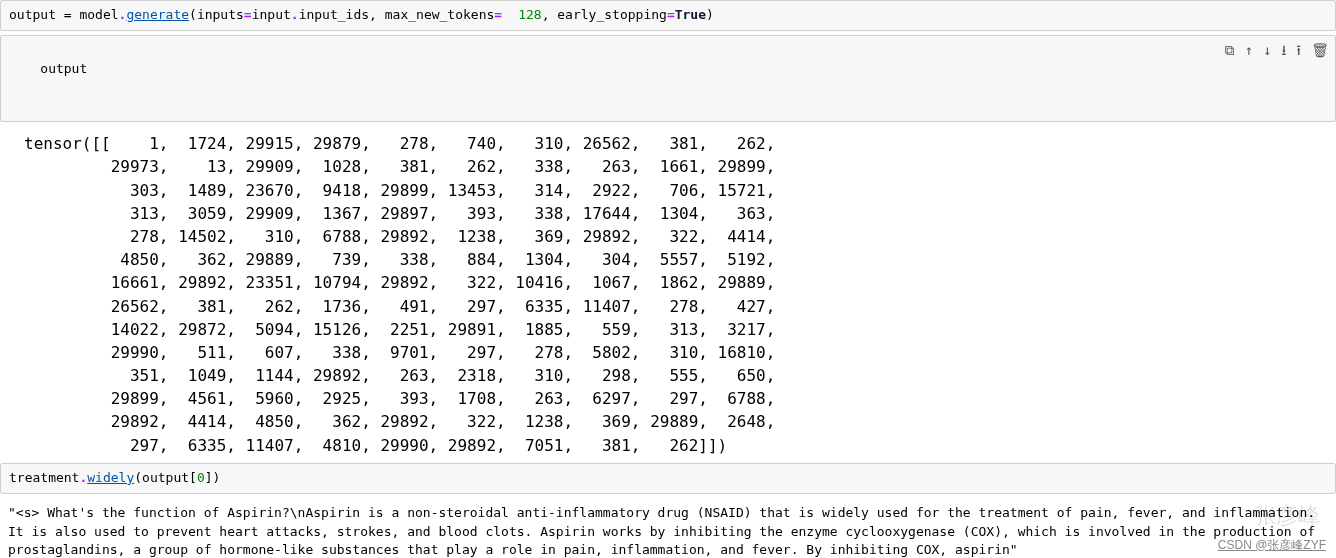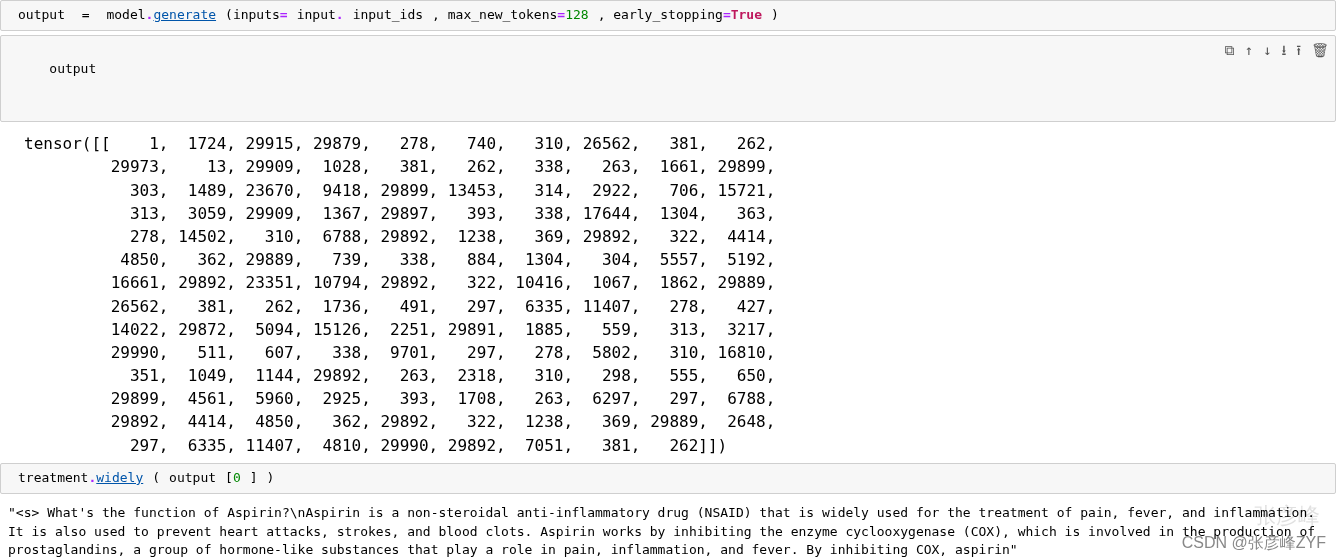--- a/index.html
+++ b/index.html
@@ -39,44 +39,45 @@
     font-family: Menlo, Consolas, "DejaVu Sans Mono", monospace;
     font-size: 16px;
   }
   .text-output {
     padding: 6px 8px;
     white-space: pre-wrap;
     word-break: break-word;
     font-family: Menlo, Consolas, "DejaVu Sans Mono", monospace;
     font-size: 13px;
   }
-  .tok-var   { color: #000000; margin-left: 9px; }
+  .tok-var   { color: #000000; }
   .tok-op    { color: #AA22FF; font-weight: bold; }
   .tok-call  { color: #0055aa; text-decoration: underline; }
   .tok-param { color: #000000; }
-  .tok-num   { color: #008800; }
-  .tok-kw    { color: #be185d; font-weight: bold; }
+  .tok-num   { color: #008800; margin-left: 16px; }
+  .tok-kw    { color: #0f172a; font-weight: bold; }
   .tok-idx   { color: #008800; }
   .watermark {
     position: fixed;
     right: 16px;
     bottom: 24px;
     color: rgba(0,0,0,0.12);
     font-family: Liberation Mono, monospace;
     font-size: 22px;
     pointer-events: none;
   }
   .credit {
     position: fixed;
     right: 10px;
     bottom: 4px;
     color: #888;
     font-family: sans-serif;
-    font-size: 16px;
+    font-size: 12px;
     pointer-events: none;
+    text-decoration: underline;
   }
 </style>
 </head>
 <body>
 
 <div class="cell">
   <div class="code-cell"><span class="tok-var">output</span><span class="tok-var"> = </span><span class="tok-var">model</span><span class="tok-op">.</span><span class="tok-call">generate</span><span class="tok-var">(</span><span class="tok-param">inputs</span><span class="tok-op">=</span><span class="tok-var">input</span><span class="tok-op">.</span><span class="tok-var">input_ids</span><span class="tok-var">, </span><span class="tok-param">max_new_tokens</span><span class="tok-op">=</span><span class="tok-num">128</span><span class="tok-var">, </span><span class="tok-param">early_stopping</span><span class="tok-op">=</span><span class="tok-kw">True</span><span class="tok-var">)</span></div>
 </div>
 
 <div class="cell">

